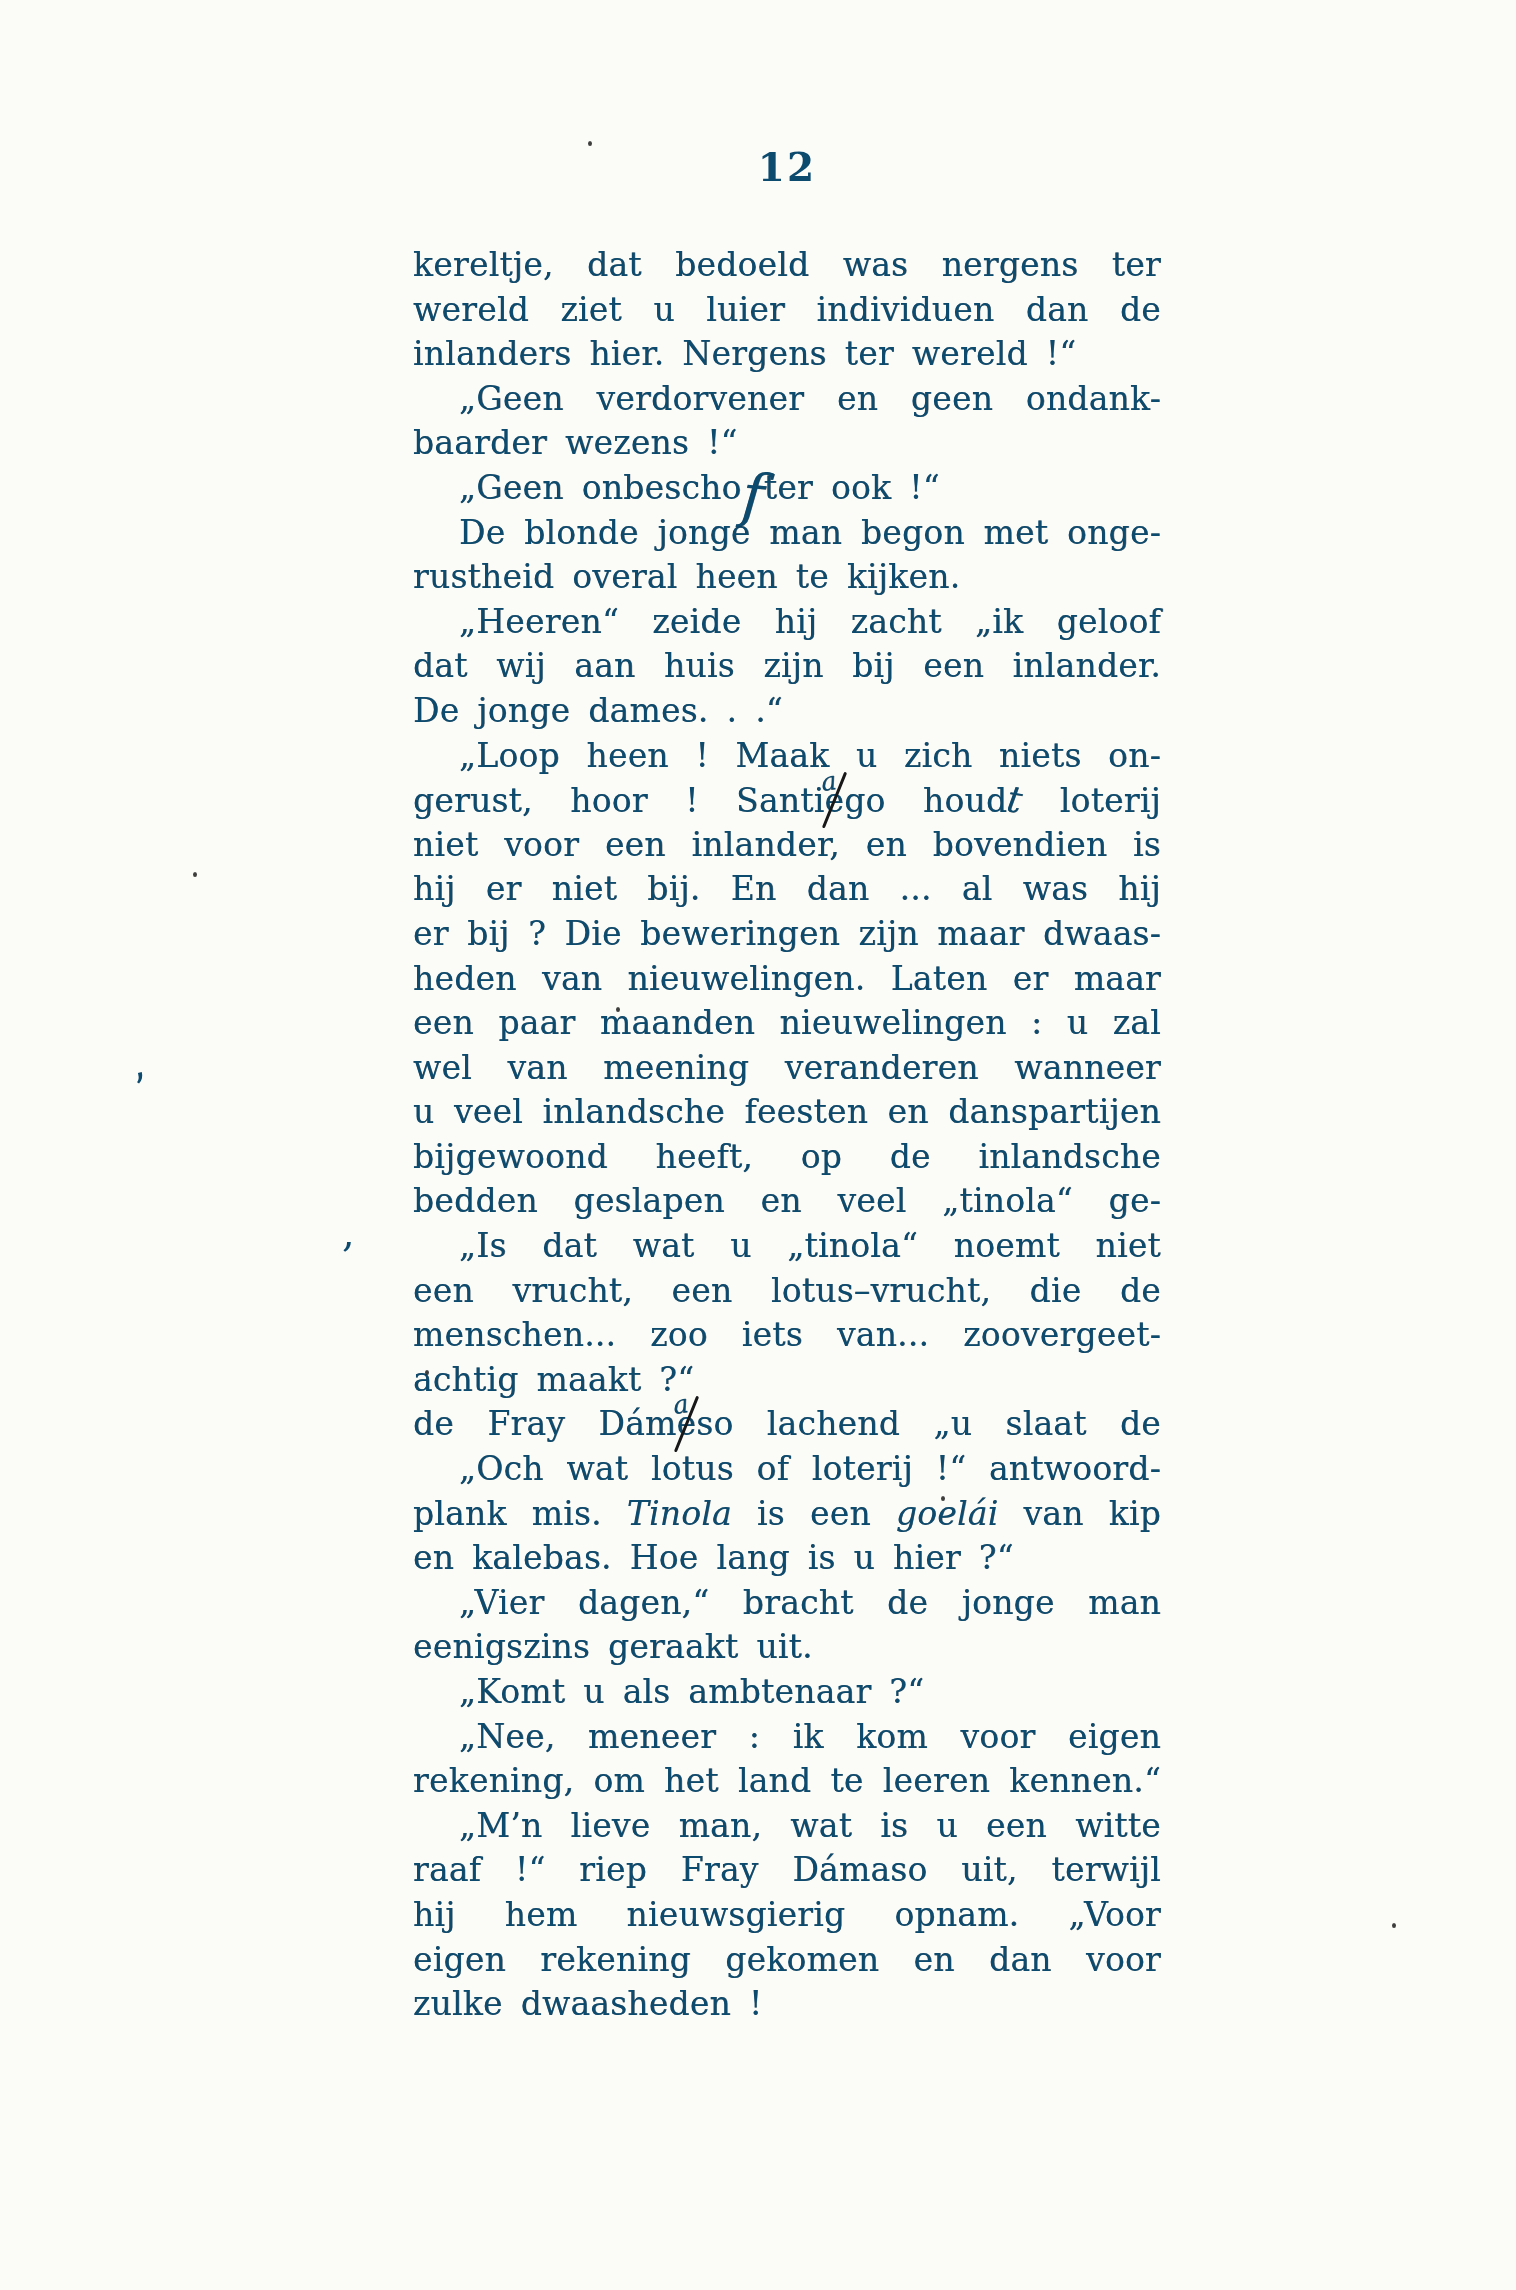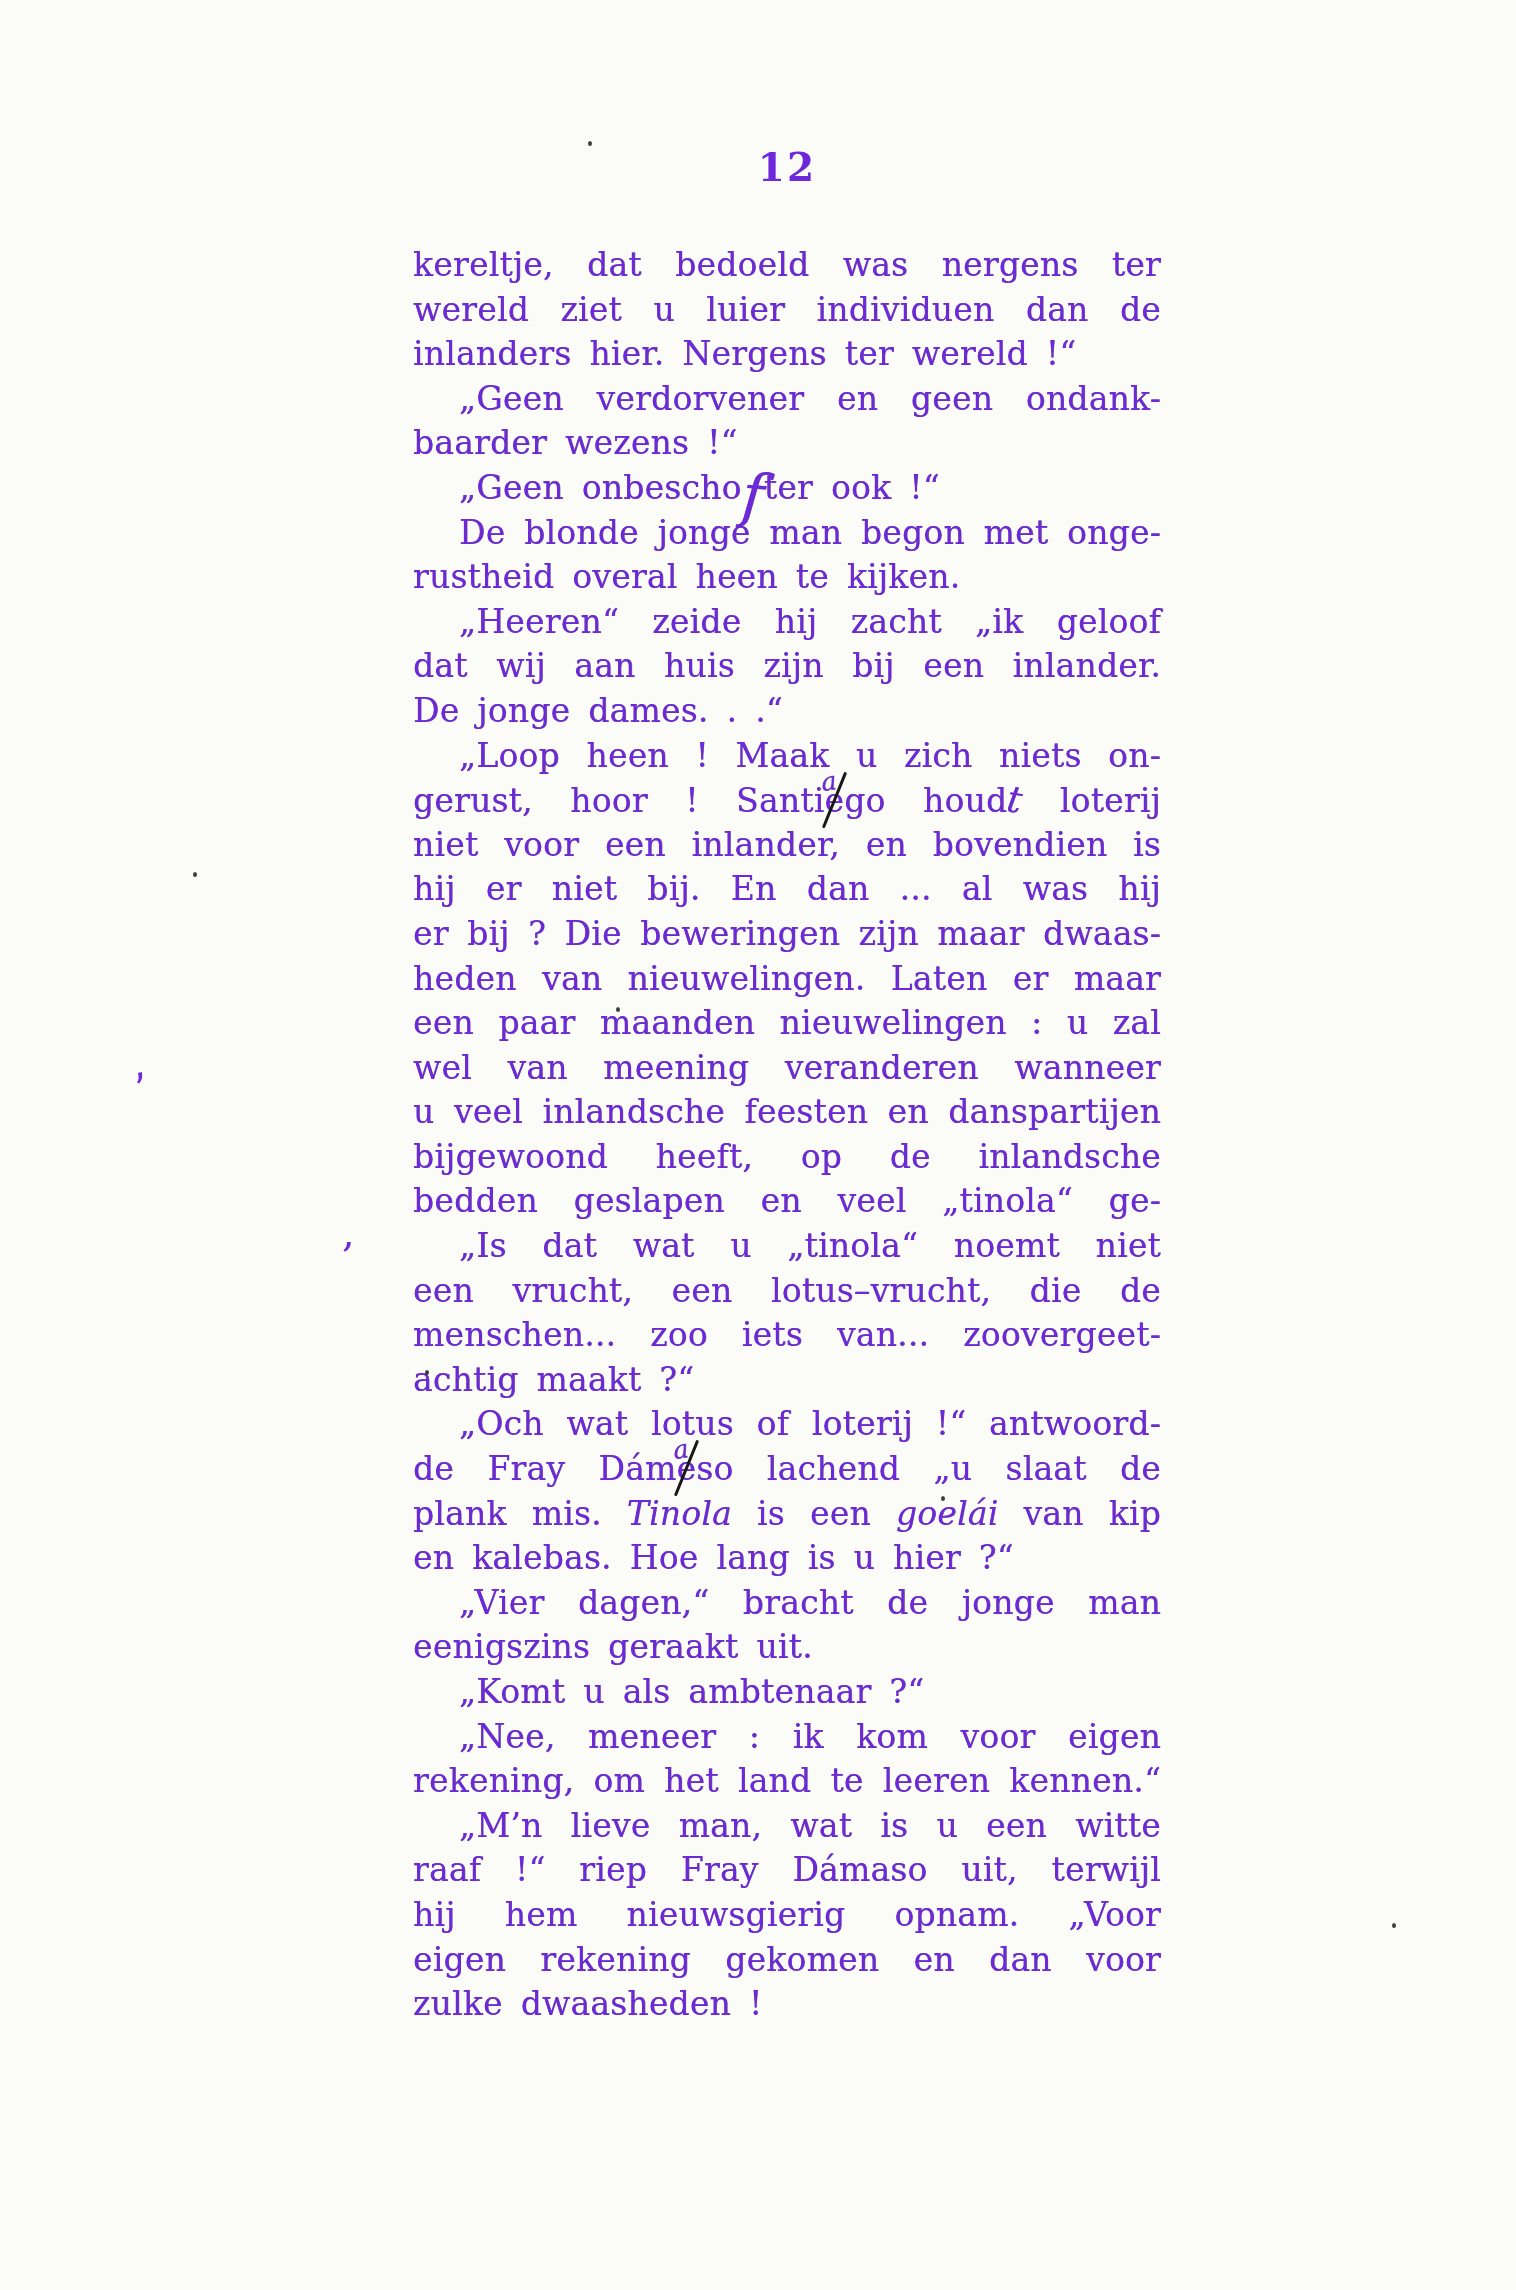--- a/index.html
+++ b/index.html
@@ -1,21 +1,21 @@
 <!DOCTYPE html>
 <html><head>
 <meta charset="utf-8">
 <style>
   html,body{margin:0;padding:0;background:#fbfbf8;}
   .page{
     position:relative;
     width:1516px;height:2290px;
     background:#fbfbf8;
     font-family:"DejaVu Serif", serif;
-    color:#6d28d9;
+    color:#0c4a6e;
     overflow:hidden;
   }
   .page-number{
     position:absolute;left:413px;top:144px;width:748px;
     text-align:center;font-size:39px;font-weight:700;letter-spacing:2px;
   }
   .text-column{
     position:absolute;left:413px;top:243px;width:748px;
   }
   .line{
@@ -67,22 +67,22 @@
       <div class="line justify"><span>heden van nieuwelingen. Laten er maar</span></div>
       <div class="line justify"><span>een paar maanden nieuwelingen : u zal</span></div>
       <div class="line justify"><span>wel van meening veranderen wanneer</span></div>
       <div class="line justify"><span>u veel inlandsche feesten en danspartijen</span></div>
       <div class="line justify"><span>bijgewoond heeft, op de inlandsche</span></div>
       <div class="line justify"><span>bedden geslapen en veel „tinola“ ge-</span></div>
       <div class="line justify indent"><span>„Is dat wat u „tinola“ noemt niet</span></div>
       <div class="line justify"><span>een vrucht, een lotus–vrucht, die de</span></div>
       <div class="line justify"><span>menschen... zoo iets van... zoovergeet-</span></div>
       <div class="line"><span>achtig maakt ?“</span></div>
+      <div class="line justify"><span>de Fray Dám</span><span class="corr" data-c="a">e</span><span>so lachend „u slaat de</span></div>
       <div class="line justify indent"><span>„Och wat lotus of loterij !“ antwoord-</span></div>
-      <div class="line justify"><span>de Fray Dám</span><span class="corr" data-c="a">e</span><span>so lachend „u slaat de</span></div>
       <div class="line justify"><span>plank mis. </span><span class="it">Tinola</span><span> is een </span><span class="it">goelái</span><span> van kip</span></div>
       <div class="line"><span>en kalebas. Hoe lang is u hier ?“</span></div>
       <div class="line justify indent"><span>„Vier dagen,“ bracht de jonge man</span></div>
       <div class="line"><span>eenigszins geraakt uit.</span></div>
       <div class="line indent"><span>„Komt u als ambtenaar ?“</span></div>
       <div class="line justify indent"><span>„Nee, meneer : ik kom voor eigen</span></div>
       <div class="line justify"><span>rekening, om het land te leeren kennen.“</span></div>
       <div class="line justify indent"><span>„M’n lieve man, wat is u een witte</span></div>
       <div class="line justify"><span>raaf !“ riep Fray Dámaso uit, terwijl</span></div>
       <div class="line justify"><span>hij hem nieuwsgierig opnam. „Voor</span></div>

